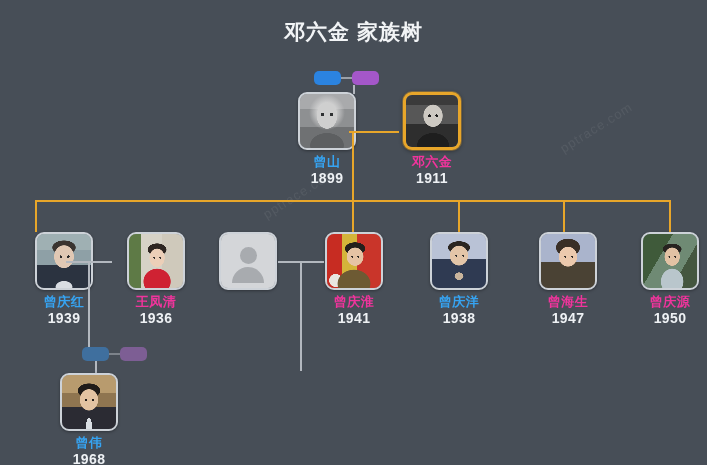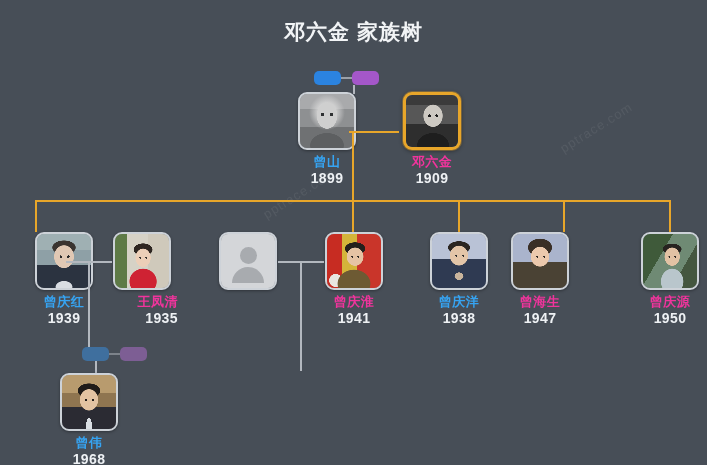--- a/index.html
+++ b/index.html
@@ -181,21 +181,21 @@
            linear-gradient(#3b3b3b 0 20%, #575757 20% 55%, #2e2e2e 55% 100%);"></div>
       <div class="pix" style="background:
            radial-gradient(ellipse 13px 15px at 52% 40%, #cdc9c2 0 72%, rgba(0,0,0,0) 76%),
            radial-gradient(ellipse 20px 15px at 52% 96%, #1e1e1e 0 78%, rgba(0,0,0,0) 80%),
            radial-gradient(ellipse 9px 6px at 50% 32%, #2a2a2a 0 80%, rgba(0,0,0,0) 84%);"></div>
       <div class="pix" style="background:
            radial-gradient(circle 2.2px at 45% 40%, #1a1a1a 0 60%, rgba(0,0,0,0) 62%),
            radial-gradient(circle 2.2px at 59% 40%, #1a1a1a 0 60%, rgba(0,0,0,0) 62%);"></div>
     </div>
     <div class="pname f">邓六金</div>
-    <div class="pyear">1909</div>
+    <div class="pyear">1911</div>
   </div>
 
   <div class="ln gold" style="left:349px; top:131px; width:50px; height:1.5px;"></div>
 
   <div class="ln gold" style="left:352px; top:131px; width:1.5px; height:70px;"></div>
 
   <div class="ln gold" style="left:36px; top:200px; width:634px; height:1.5px;"></div>
 
   <div class="ln gold" style="left:35px;  top:200px; width:1.5px; height:32px;"></div>
   <div class="ln gold" style="left:352px; top:200px; width:1.5px; height:32px;"></div>
@@ -211,33 +211,33 @@
            radial-gradient(ellipse 15px 9px at 50% 25%, #3a3430 0 76%, rgba(0,0,0,0) 80%),
            radial-gradient(ellipse 20px 14px at 50% 98%, #d9dde2 0 40%, rgba(0,0,0,0) 44%);"></div>
       <div class="pix" style="background:
            radial-gradient(circle 2px at 44% 42%, #2b2b2b 0 60%, rgba(0,0,0,0) 62%),
            radial-gradient(circle 2px at 58% 42%, #2b2b2b 0 60%, rgba(0,0,0,0) 62%);"></div>
     </div>
     <div class="pname m">曾庆红</div>
     <div class="pyear">1939</div>
   </div>
 
-  <div class="person" style="left:106px; top:232px;text-align:right;">
+  <div class="person" style="left:120px; top:232px;">
     <div class="photo">
       <div class="pix" style="background: linear-gradient(90deg, #5e7a46 0 22%, #d6d2c6 22% 62%, #cfc9bb 62% 100%);"></div>
       <div class="pix" style="background:
            radial-gradient(ellipse 17px 16px at 52% 88%, #cf2233 0 78%, rgba(0,0,0,0) 82%),
            radial-gradient(ellipse 10px 12px at 52% 44%, #eccfb8 0 74%, rgba(0,0,0,0) 78%),
            radial-gradient(ellipse 12px 8px at 52% 29%, #2e2622 0 76%, rgba(0,0,0,0) 80%);"></div>
       <div class="pix" style="background:
            radial-gradient(circle 1.6px at 47% 44%, #34302e 0 60%, rgba(0,0,0,0) 62%),
            radial-gradient(circle 1.6px at 58% 44%, #34302e 0 60%, rgba(0,0,0,0) 62%);"></div>
     </div>
     <div class="pname f">王凤清</div>
-    <div class="pyear">1935</div>
+    <div class="pyear">1936</div>
   </div>
 
   <div class="ln grey" style="left:66px; top:261px; width:46px; height:1.5px;"></div>
 
   <div class="person" style="left:212px; top:232px;">
     <div class="photo">
       <div class="ph-bg"></div>
       <div class="ph-head"></div>
       <div class="ph-body"></div>
     </div>
@@ -271,21 +271,21 @@
            radial-gradient(ellipse 14px 8px at 50% 25%, #2b2622 0 76%, rgba(0,0,0,0) 80%),
            radial-gradient(ellipse 6px 5px at 50% 78%, #c9b49c 0 72%, rgba(0,0,0,0) 76%);"></div>
       <div class="pix" style="background:
            radial-gradient(circle 1.8px at 45% 40%, #2b2b2b 0 60%, rgba(0,0,0,0) 62%),
            radial-gradient(circle 1.8px at 58% 40%, #2b2b2b 0 60%, rgba(0,0,0,0) 62%);"></div>
     </div>
     <div class="pname m">曾庆洋</div>
     <div class="pyear">1938</div>
   </div>
 
-  <div class="person" style="left:504px; top:232px;">
+  <div class="person" style="left:532px; top:232px;">
     <div class="photo">
       <div class="pix" style="background: linear-gradient(#aab4cc 0 52%, #4a4234 52% 100%);"></div>
       <div class="pix" style="background:
            radial-gradient(ellipse 12px 13px at 50% 42%, #ecc9ad 0 74%, rgba(0,0,0,0) 78%),
            radial-gradient(ellipse 15px 11px at 50% 25%, #3a2f26 0 78%, rgba(0,0,0,0) 82%);"></div>
       <div class="pix" style="background:
            radial-gradient(circle 1.8px at 45% 42%, #2b2622 0 60%, rgba(0,0,0,0) 62%),
            radial-gradient(circle 1.8px at 58% 42%, #2b2622 0 60%, rgba(0,0,0,0) 62%);"></div>
     </div>
     <div class="pname f">曾海生</div>

